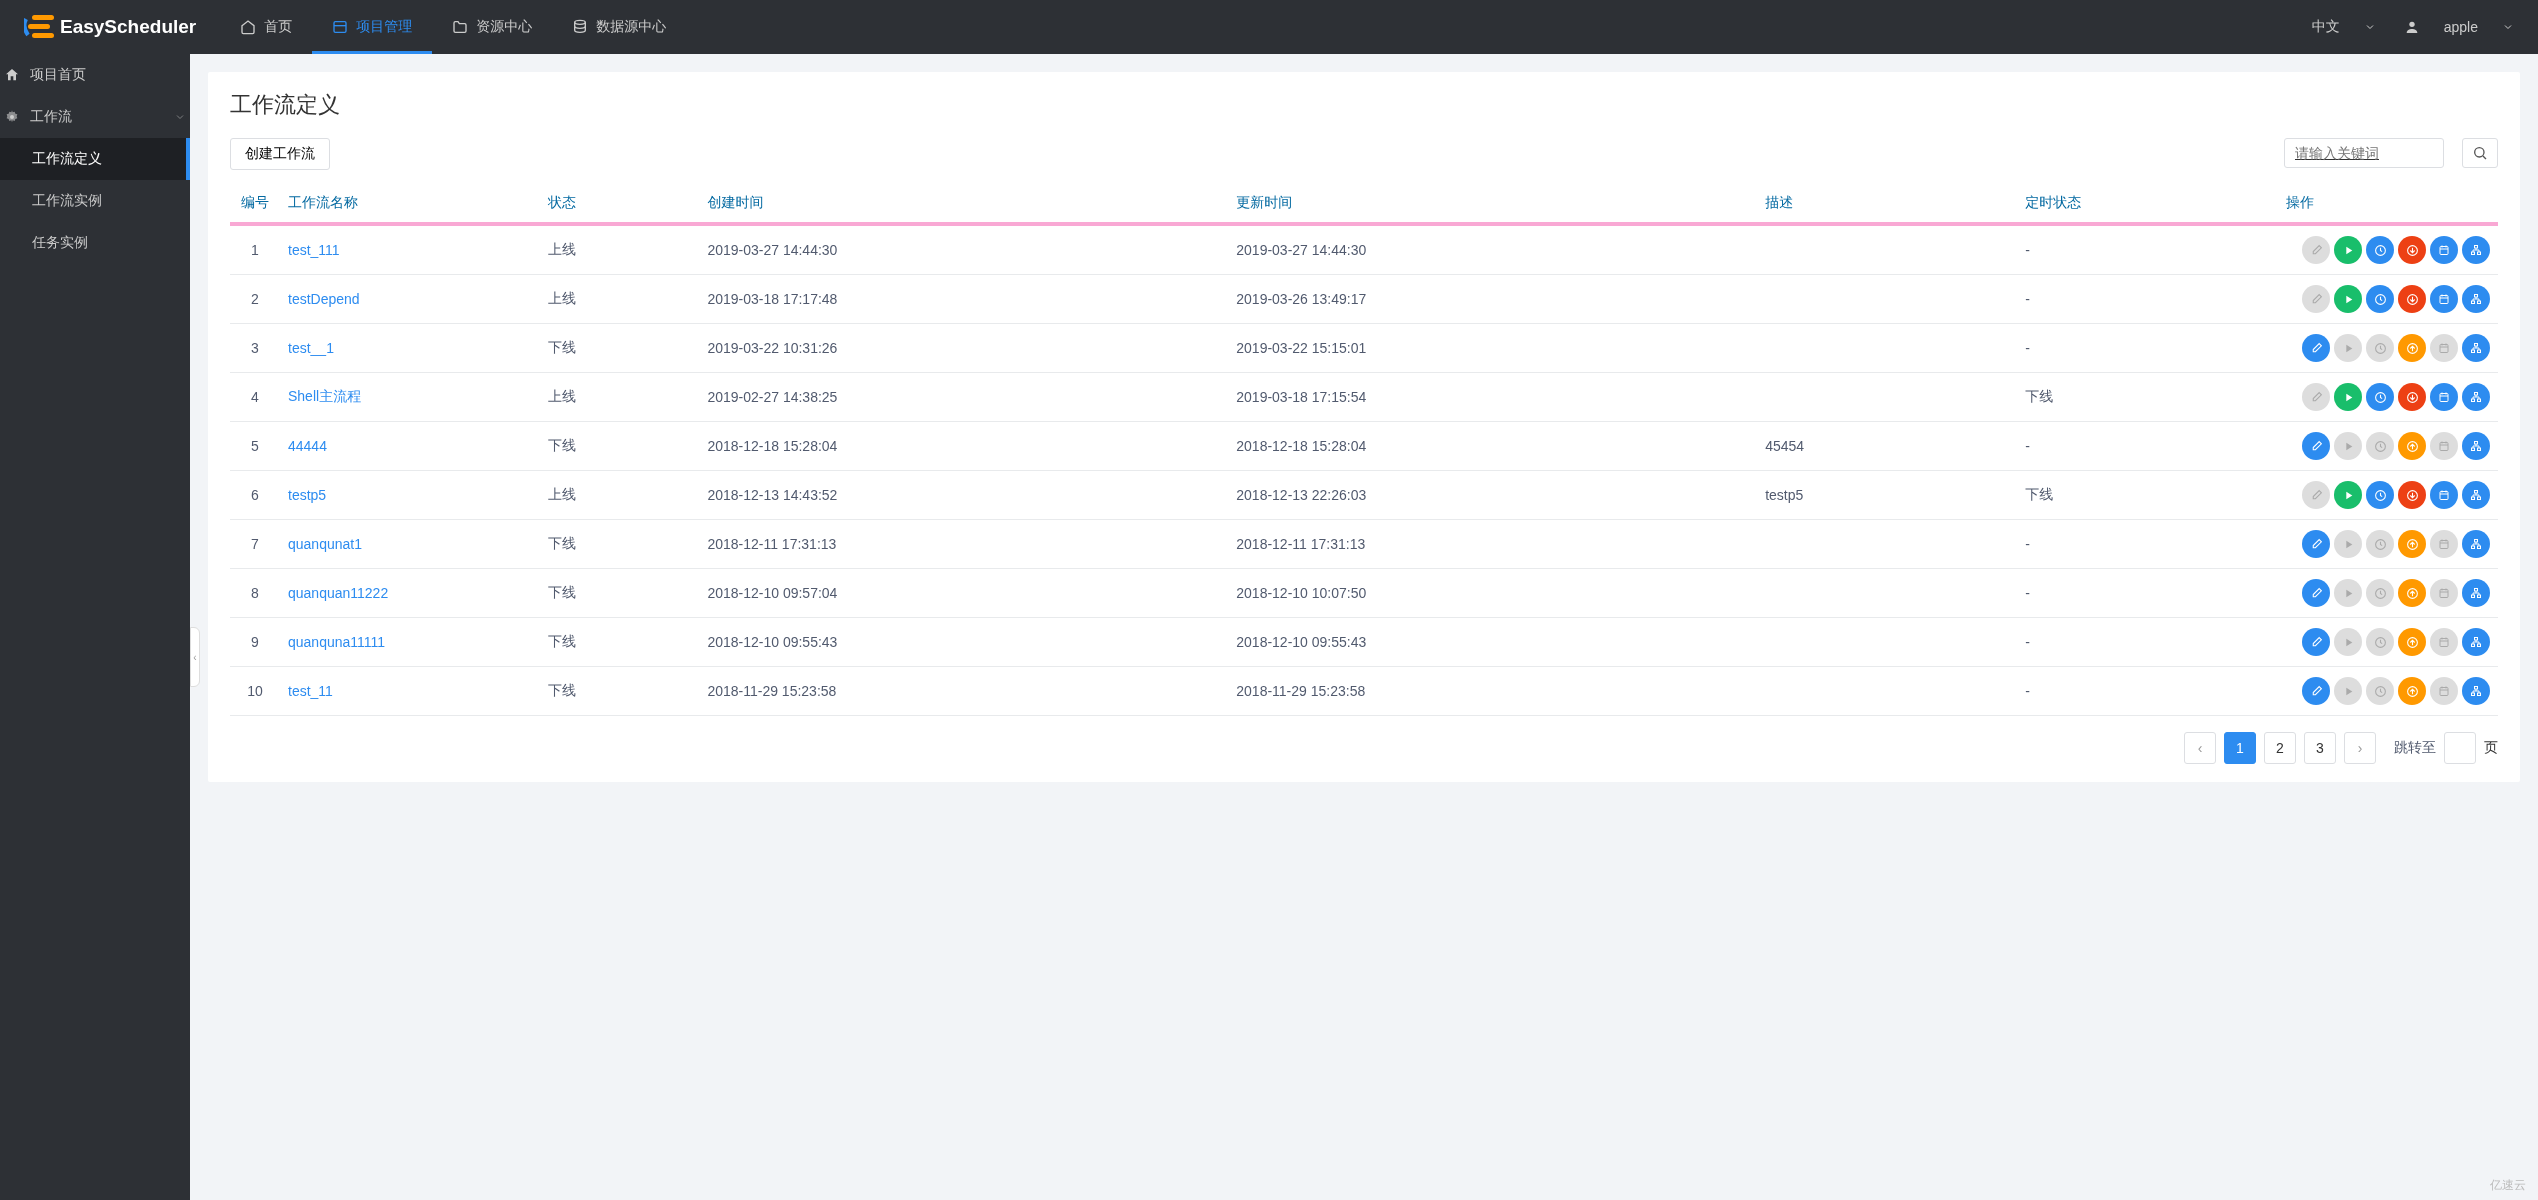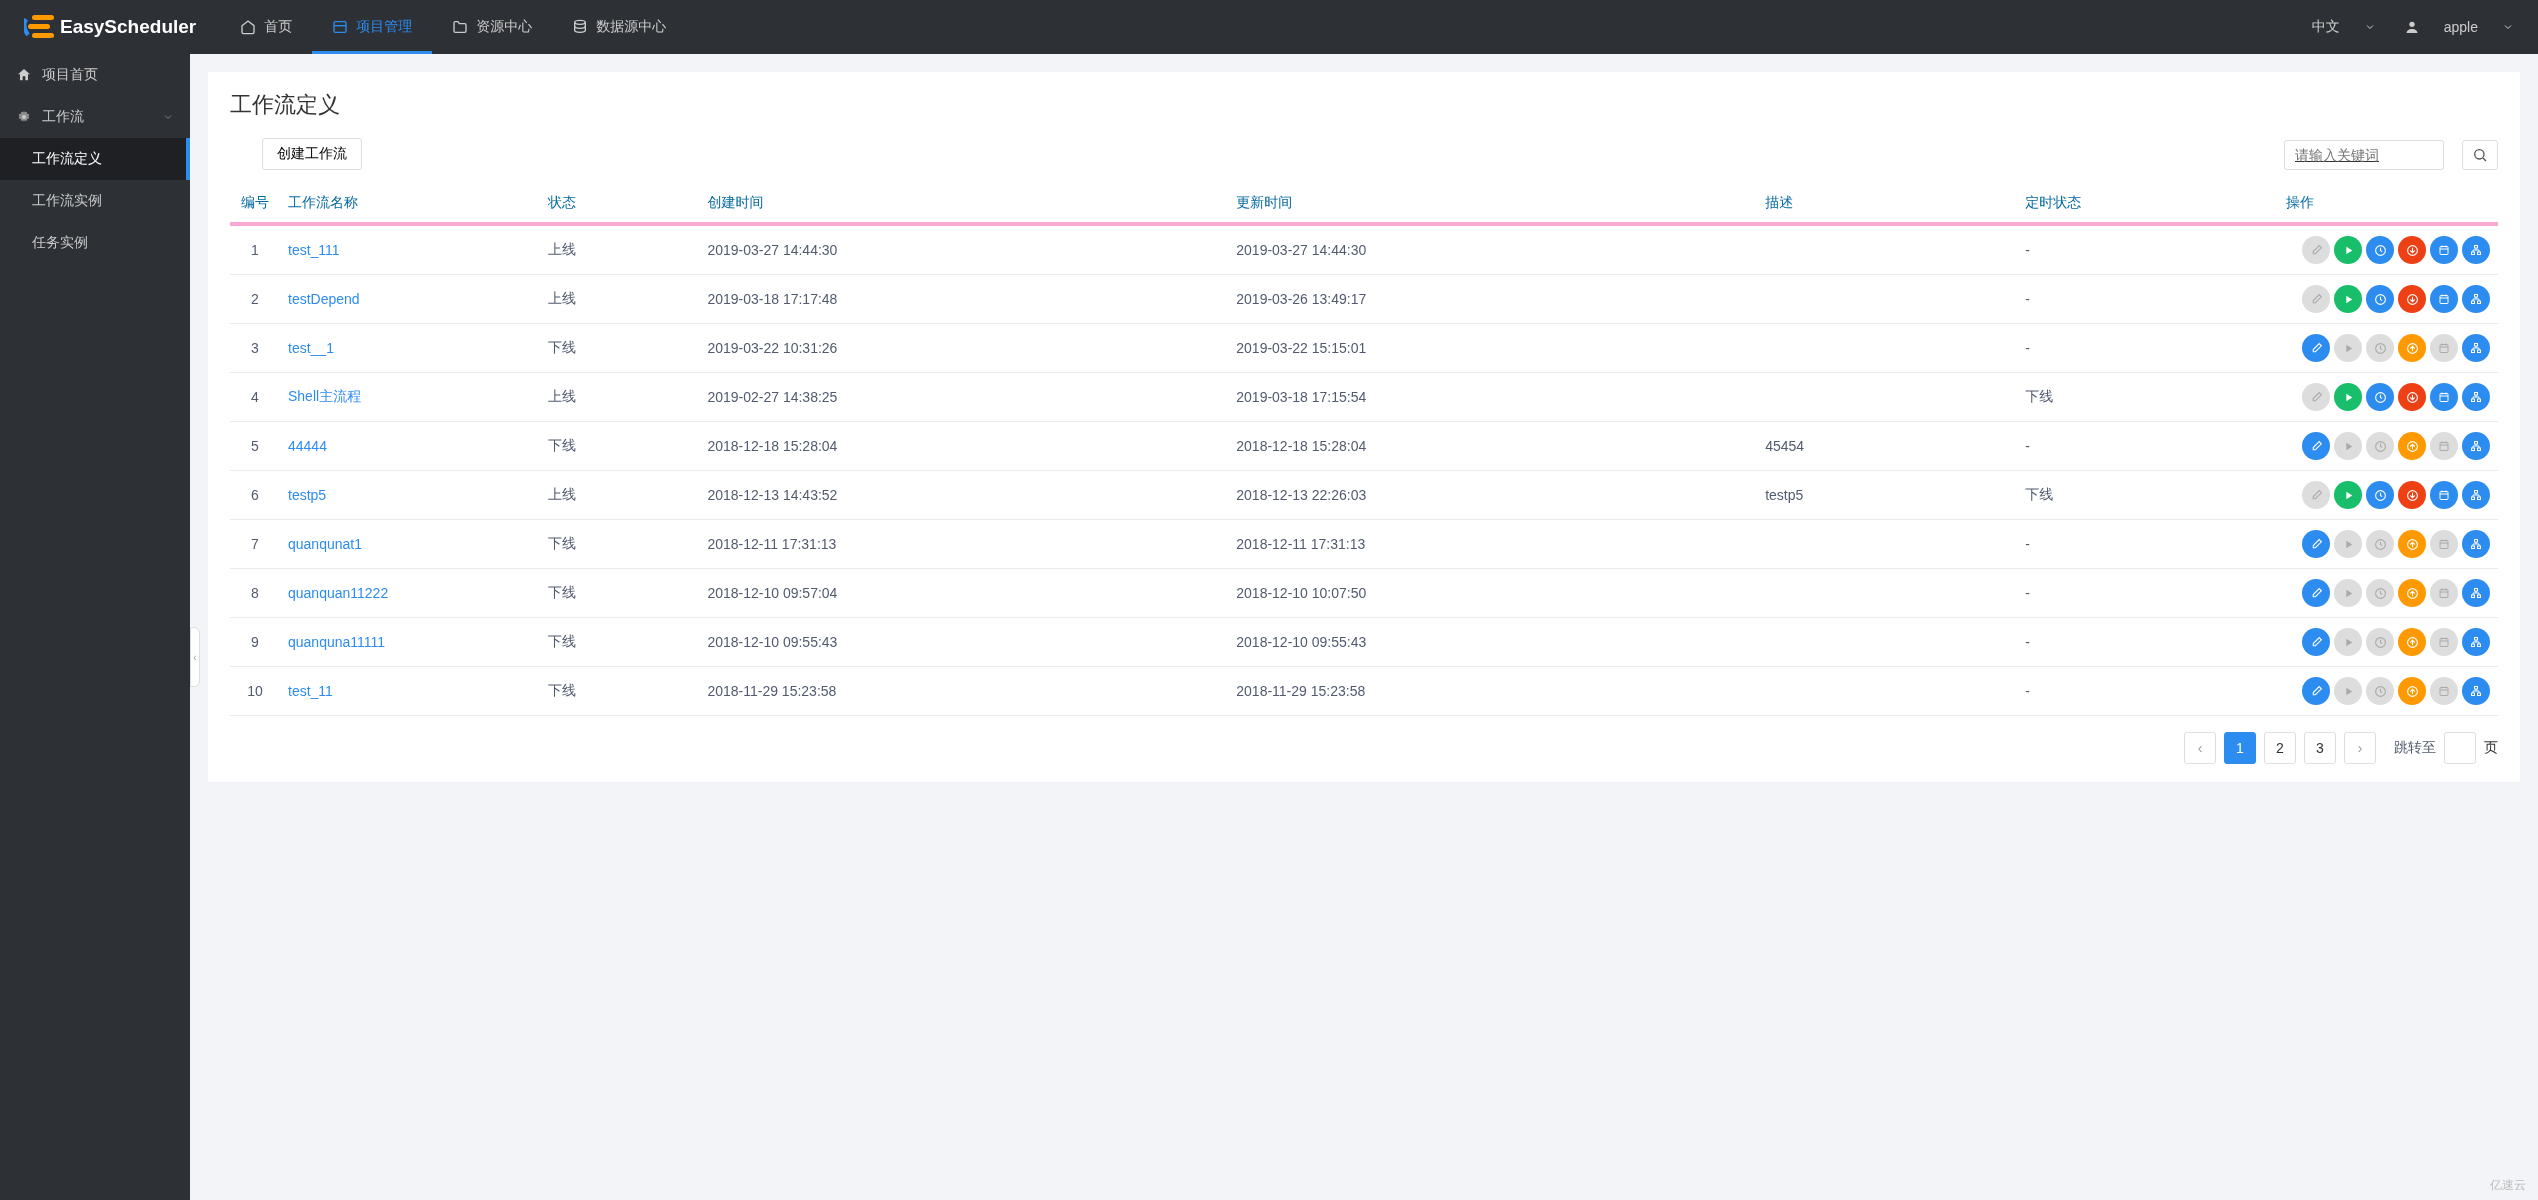--- a/index.html
+++ b/index.html
@@ -8,29 +8,29 @@
 .logo { display: flex; align-items: center; gap: 4px; font-size: 19px; font-weight: 700; margin-right: 24px; }
 .logo-icon { width: 32px; height: 28px; }
 .nav-items { display: flex; gap: 0; }
 .nav-item { display: flex; align-items: center; gap: 8px; padding: 0 20px; height: 54px; color: #ccc; cursor: pointer; position: relative; }
 .nav-item.active { color: #2d8cf0; }
 .nav-item.active::after { content: ""; position: absolute; bottom: 0; left: 0; right: 0; height: 3px; background: #2d8cf0; }
 .nav-right { margin-left: auto; display: flex; align-items: center; gap: 28px; color: #ccc; }
 .nav-right-item { display: flex; align-items: center; gap: 24px; cursor: pointer; }
 .layout { display: flex; height: calc(100vh - 54px); }
 .sidebar { width: 190px; background: #2d3035; color: #ccc; position: relative; }
-.side-item { display: flex; align-items: center; gap: 10px; padding: 12px 16px; cursor: pointer; position: relative; }
+.side-item { display: flex; align-items: center; gap: 10px; padding: 12px 4px; cursor: pointer; position: relative; }
 .side-item.sub { padding-left: 32px; }
 .side-item.active { background: #1e2024; color: #fff; }
 .side-item.active::after { content: ""; position: absolute; right: 0; top: 0; bottom: 0; width: 4px; background: #2d8cf0; }
 .sidebar-toggle { position: absolute; right: -10px; top: 50%; width: 10px; height: 60px; background: #fff; border: 1px solid #ddd; border-radius: 0 6px 6px 0; display: flex; align-items: center; justify-content: center; color: #999; font-size: 10px; cursor: pointer; }
 .content { flex: 1; padding: 18px; overflow: auto; }
 .panel { background: #fff; padding: 18px 22px; border-radius: 2px; }
 .page-title { font-size: 22px; font-weight: 500; margin-bottom: 18px; color: #333; }
-.toolbar { display: flex; align-items: flex-end; margin-bottom: 14px; margin-left: 32px; }
+.toolbar { display: flex; align-items: flex-start; margin-bottom: 14px; }
 .btn { border: 1px solid #dcdee2; background: #fff; padding: 6px 14px; border-radius: 3px; cursor: pointer; font-size: 14px; }
 .search-box { margin-left: auto; display: flex; gap: 18px; text-decoration: underline; }
 .search-input { border: 1px solid #dcdee2; padding: 6px 10px; border-radius: 3px; width: 160px; font-size: 14px; }
 .search-btn { border: 1px solid #dcdee2; background: #fff; width: 36px; border-radius: 3px; cursor: pointer; display: flex; align-items: center; justify-content: center; }
 table { width: 100%; border-collapse: collapse; }
 th { text-align: left; padding: 10px 8px; font-weight: 500; color: #0369a1; border-bottom: 4px solid #f9a8d4; font-size: 14px; }
 td { padding: 10px 8px; border-bottom: 1px solid #e8eaec; font-size: 14px; color: #515a6e; vertical-align: middle; }
 td a { color: #2d8cf0; text-decoration: none; cursor: pointer; }
 th:nth-child(1), td:nth-child(1) { text-align: center; width: 50px; }
 .actions { display: flex; gap: 4px; justify-content: flex-end; }

